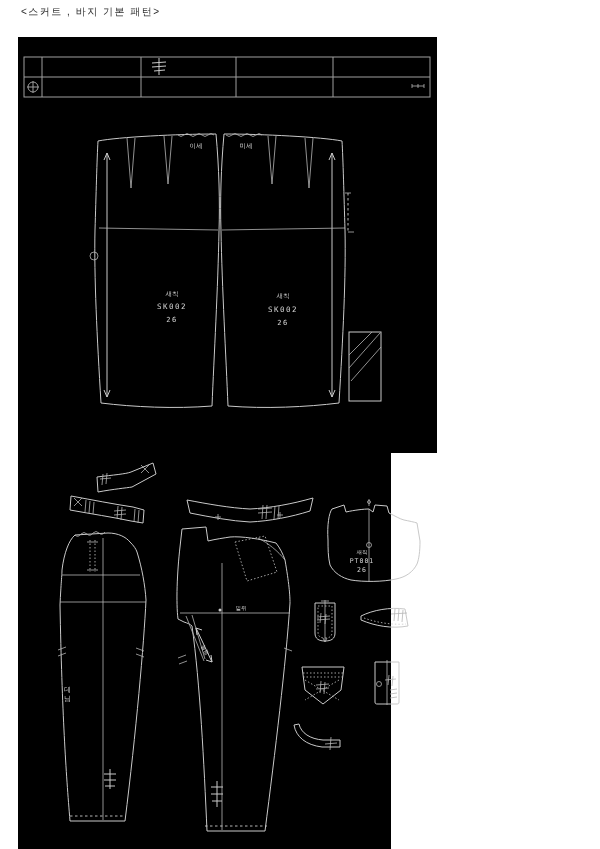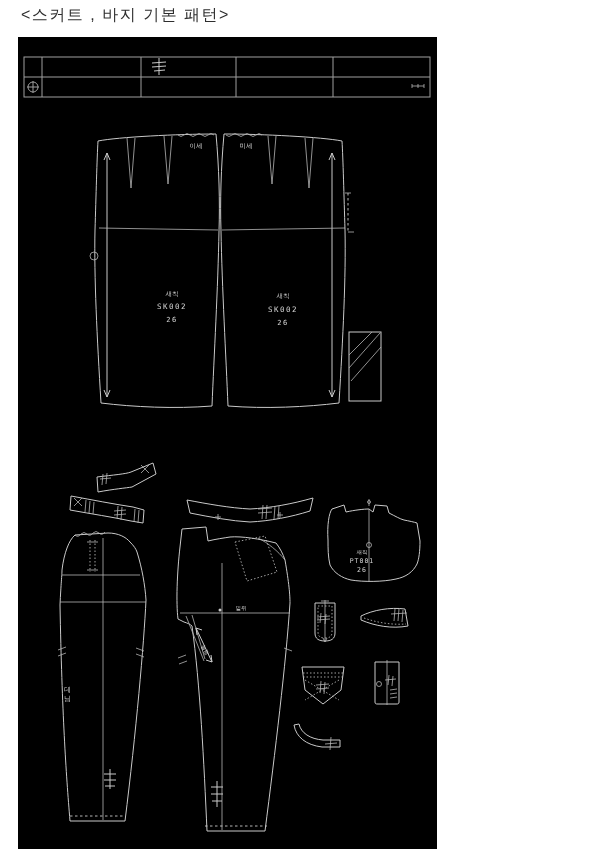--- a/index.html
+++ b/index.html
@@ -1,22 +1,22 @@
 <!DOCTYPE html>
 <html><head>
 <meta charset="utf-8">
 <style>
   html,body{margin:0;padding:0;background:#fff;}
   .page{position:relative;width:600px;height:849px;background:#fff;overflow:hidden;
         font-family:"Liberation Sans", sans-serif;}
-  .title{position:absolute;left:21px;top:5px;font-size:16px;color:#2e2e2e;
+  .title{position:absolute;left:21px;top:5px;font-size:10px;color:#2e2e2e;
          letter-spacing:1.5px;font-weight:400;white-space:pre;}
   .panel{position:absolute;left:18px;background:#000;}
   .panel-skirt{top:37px;width:419px;height:416px;}
-  .panel-pants{top:443px;width:419px;height:406px;}
+  .panel-pants{top:443px;width:373px;height:406px;}
   svg{display:block;}
   .ln{stroke:#c9c9c9;stroke-width:1;fill:none;}
   .ln-thin{stroke:#b5b5b5;stroke-width:0.8;fill:none;}
   .tbl{stroke:#9f9f9f;stroke-width:1;fill:none;}
   .dash{stroke:#c9c9c9;stroke-width:0.9;fill:none;stroke-dasharray:2.5 2.5;}
   .dash-f{stroke:#c9c9c9;stroke-width:0.8;fill:none;stroke-dasharray:1.5 2;}
   .txt{fill:#d6d6d6;font-family:"DejaVu Sans Mono", monospace;}
   .vlabel{position:absolute;left:44px;top:238px;color:#cfcfcf;font-size:7px;
           writing-mode:vertical-rl;text-orientation:upright;letter-spacing:2px;
           font-family:"DejaVu Sans Mono", monospace;}

